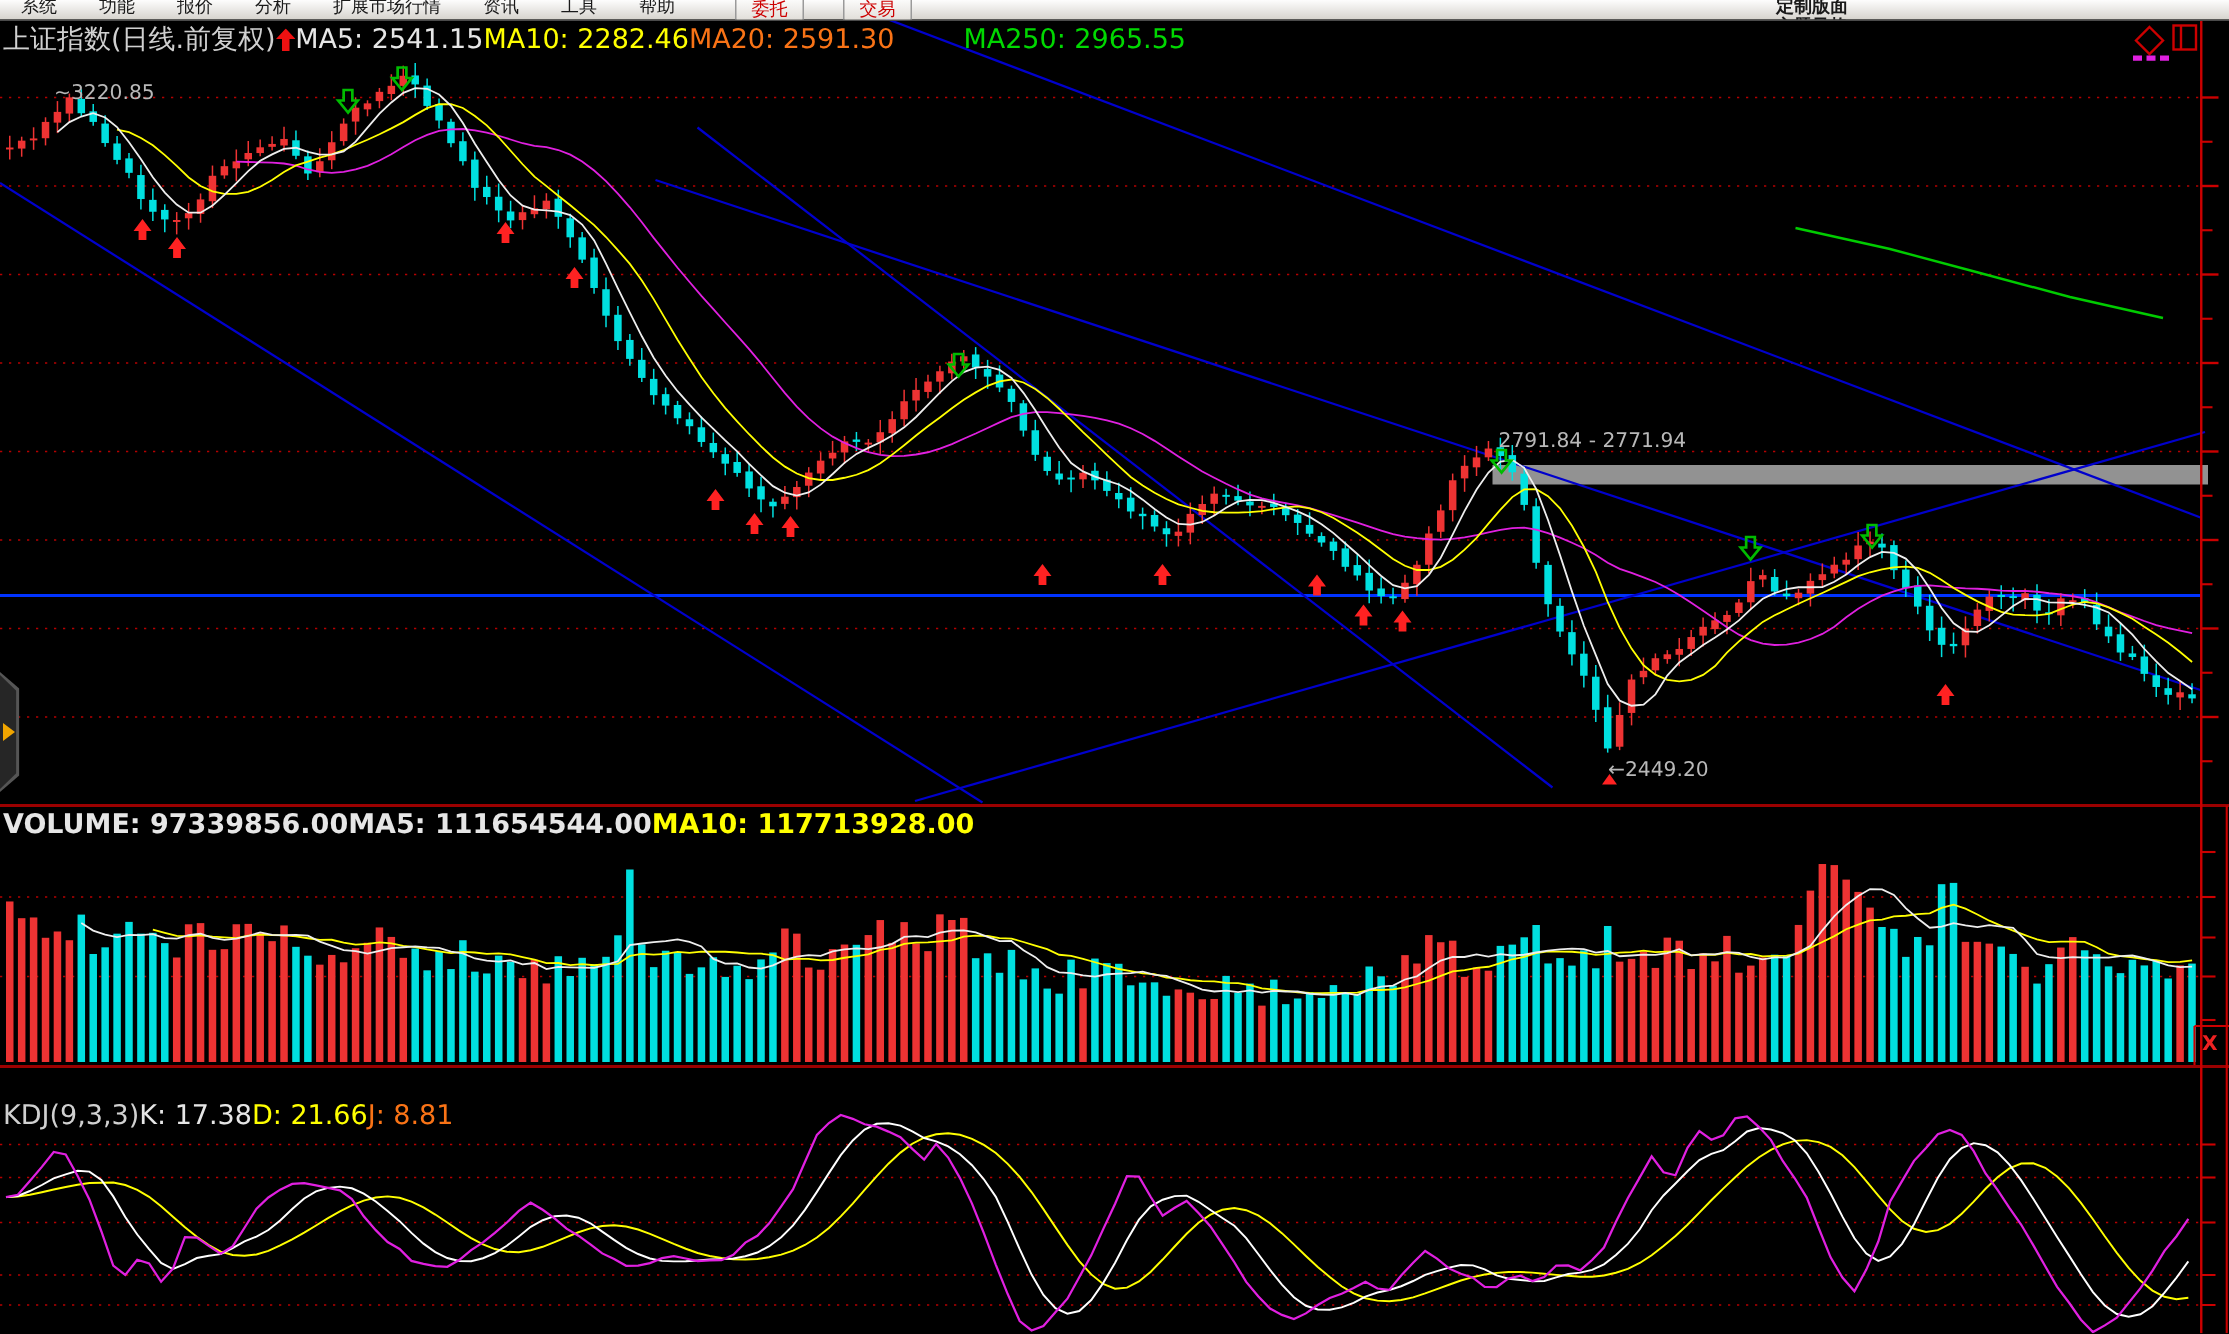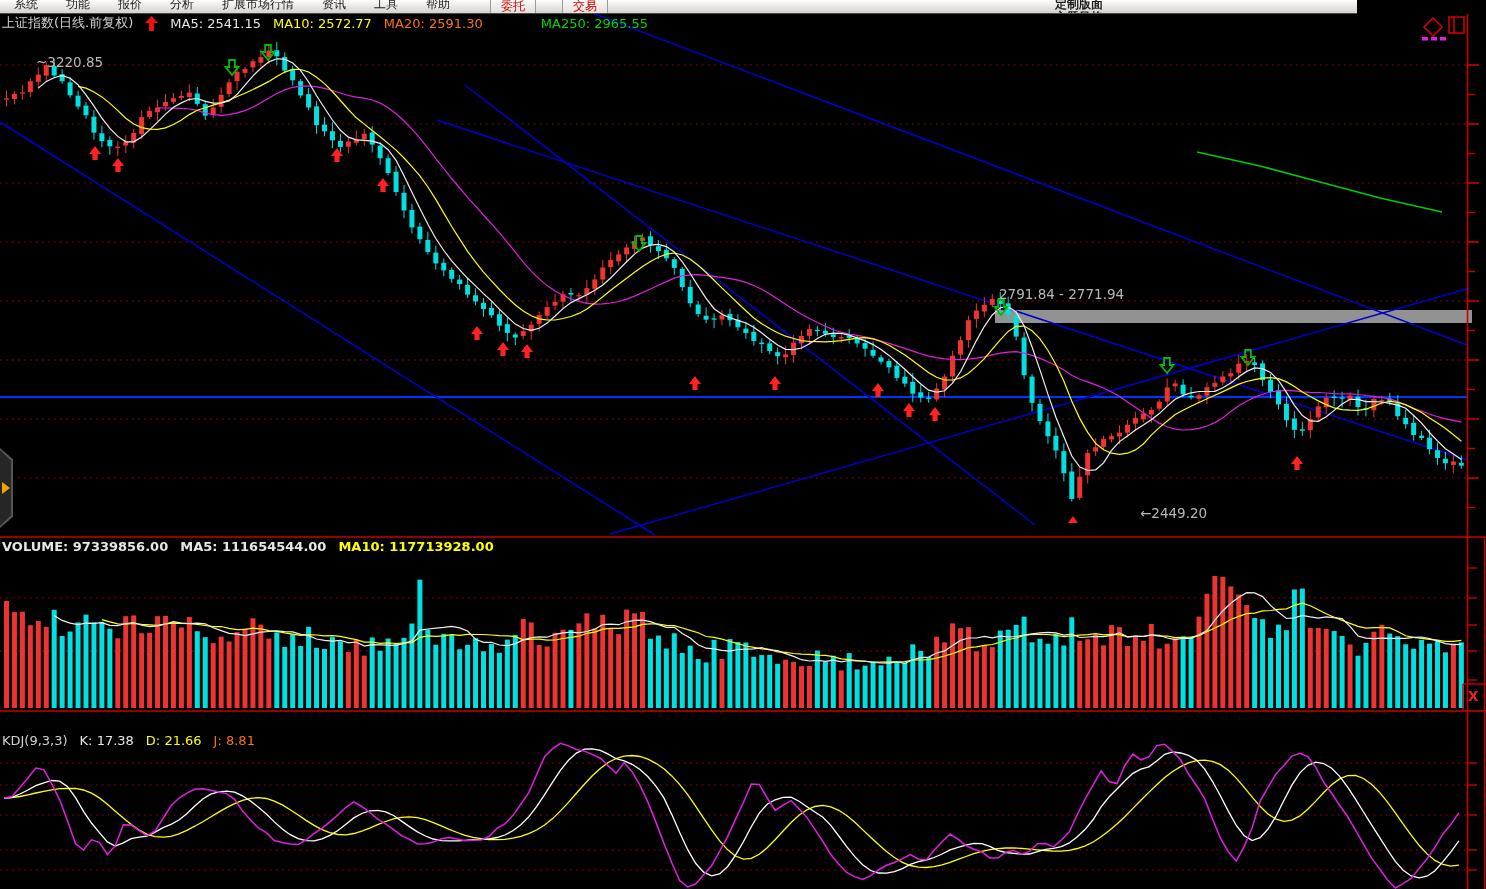--- a/index.html
+++ b/index.html
@@ -1,29 +1,29 @@
 <!DOCTYPE html>
 <html><head>
 <meta charset="utf-8">
 <style>
   html,body{margin:0;padding:0;background:#000;}
   .app{position:relative;width:1486px;height:889px;background:#000;overflow:hidden;
        font-family:"DejaVu Sans","Liberation Sans",sans-serif;}
   
-  .menubar{position:absolute;left:0;top:0;width:1357px;height:13px;
+  .menubar{position:absolute;left:0;top:0;width:1486px;height:13px;
     background:linear-gradient(#fdfdfd,#d6d3cd);border-bottom:1px solid #4a4a4a;
     display:flex;align-items:flex-start;overflow:hidden;z-index:30;}
   .menu-item{font-size:12px;color:#1a1a1a;padding:0 14px;margin-top:-4px;white-space:nowrap;}
   .menu-btn{font-size:12px;color:#cc0000;margin-top:-3px;margin-left:26px;padding:0 10px;
     background:linear-gradient(#fff,#dedbd5);border:1px solid #9a9a9a;border-radius:2px;white-space:nowrap;}
   .menu-right{margin-left:auto;display:flex;margin-right:240px;flex-direction:column;}
   .menu-right .menu-item{font-weight:bold;}
   
-  .hdr{position:absolute;left:2px;display:flex;gap:12px;align-items:center;z-index:20;
-       font-size:13px;white-space:nowrap;}
+  .hdr{position:absolute;left:2px;display:flex;gap:0;align-items:center;z-index:20;
+       font-size:18px;white-space:nowrap;}
   .hdr span{display:inline-block;}
   .c-title{color:#d0d0d0;}
   .c-white{color:#e6e6e6;}
   .c-yellow{color:#ffff00;}
   .c-magenta{color:#f97316;}
   .c-green{color:#00d800;margin-left:46px;}
   .anno{position:absolute;color:#b8b8b8;font-size:13.5px;z-index:18;white-space:nowrap;}
   .gfx{position:absolute;left:0;top:0;z-index:5;}
   
   .side-handle{position:absolute;left:0;top:448px;width:13px;height:80px;background:#555;
@@ -56,41 +56,41 @@
     </div>
 
   <div class="hdr" style="top:14px;">
     <span class="c-title">上证指数(日线.前复权)</span>
     <span>
       <svg width="13" height="15" style="display:block">
         <path d="M6.5 0 L13 7 L9 7 L9 15 L4 15 L4 7 L0 7 Z" fill="#ee1111"></path>
       </svg>
     </span>
     <span class="c-white">MA5: 2541.15</span>
-    <span class="c-yellow">MA10: 2572.77</span>
+    <span class="c-yellow">MA10: 2282.46</span>
     <span class="c-magenta">MA20: 2591.30</span>
     <span class="c-green">MA250: 2965.55</span>
   </div>
 
   <div class="hdr" style="top:539px;font-weight:bold;">
     <span class="c-white">VOLUME: 97339856.00</span>
     <span class="c-white">MA5: 111654544.00</span>
     <span class="c-yellow">MA10: 117713928.00</span>
   </div>
 
   <div class="hdr" style="top:733px;justify-content:flex-end;">
     <span class="c-title">KDJ(9,3,3)</span>
     <span class="c-white">K: 17.38</span>
     <span class="c-yellow">D: 21.66</span>
     <span class="c-magenta">J: 8.81</span>
   </div>
 
   <div class="anno" style="left:36px;top:54px;">~3220.85</div>
   <div class="anno" style="left:999px;top:286px;">2791.84 - 2771.94</div>
-  <div class="anno" style="left:1140px;top:505px;">←2449.20</div>
+  <div class="anno" style="left:1072px;top:505px;">←2449.20</div>
 
   <div class="anno" style="left:1468px;top:688px;color:#ee2222;font-weight:bold;z-index:22;cursor:pointer;">X</div>
 
   <div class="side-handle">
     <div class="inner"></div>
     <div class="tri"></div>
   </div>
 
   <svg class="gfx" id="gfx" width="1486" height="889">
       <line x1="0" y1="65" x2="1467" y2="65" stroke="#b40000" stroke-width="1" stroke-dasharray="1.5 4.5"></line>

